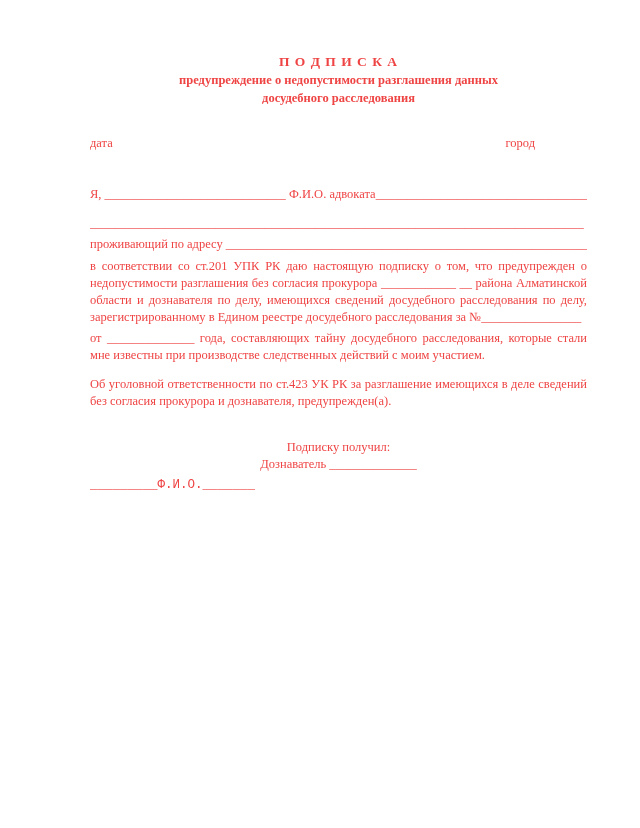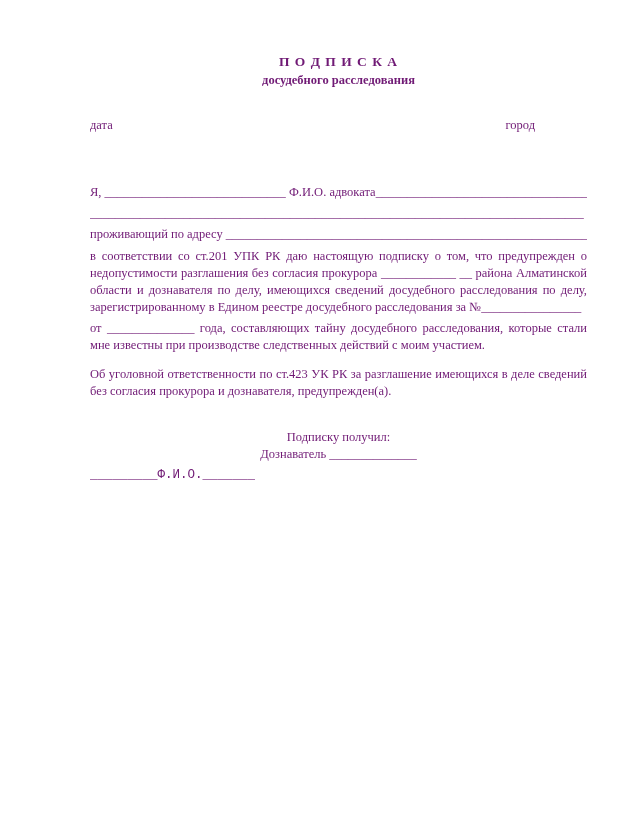--- a/index.html
+++ b/index.html
@@ -7,21 +7,21 @@
     padding: 0;
     background: #ffffff;
   }
   .page {
     position: relative;
     width: 640px;
     height: 828px;
     background: #ffffff;
     overflow: hidden;
     font-family: "Liberation Serif", "DejaVu Serif", serif;
-    color: #701a75;
+    color: #ef4444;
     font-size: 12.5px;
     line-height: 17px;
   }
   .content {
     position: absolute;
     left: 90px;
     top: 0;
     width: 497px;
     padding-top: 53px;
   }
@@ -45,22 +45,22 @@
     line-height: 17px;
   }
   .meta-row .city {
     padding-right: 52px;
   }
   .field-line {
     white-space: nowrap;
     overflow: hidden;
     line-height: 17px;
   }
-  .name-line   { margin-top: 50px; }
-  .blank-line  { margin-top: 4px; }
+  .name-line   { margin-top: 34px; }
+  .blank-line  { margin-top: 12px; }
   .addr-line   { margin-top: 4px; }
   .para {
     margin: 0;
     text-align: justify;
     line-height: 17px;
   }
   .para-1 { margin-top: 5px; }
   .para-2 { margin-top: 4px; }
   .para-3 { margin-top: 12px; }
   .sign-block {
@@ -81,20 +81,21 @@
   }
 </style>
 </head>
 <body>
 
 <div class="page">
   <div class="content">
 
     <div class="title">П О Д П И С К А</div>
 
+    <div class="subtitle">предупреждение о недопустимости разглашения данных</div>
 
     <div class="subtitle">досудебного расследования</div>
 
     <div class="meta-row">
       <span class="date">дата</span>
       <span class="city">город</span>
     </div>
 
     <div class="field-line name-line">Я, _____________________________ Ф.И.О. адвоката__________________________________</div>
 

